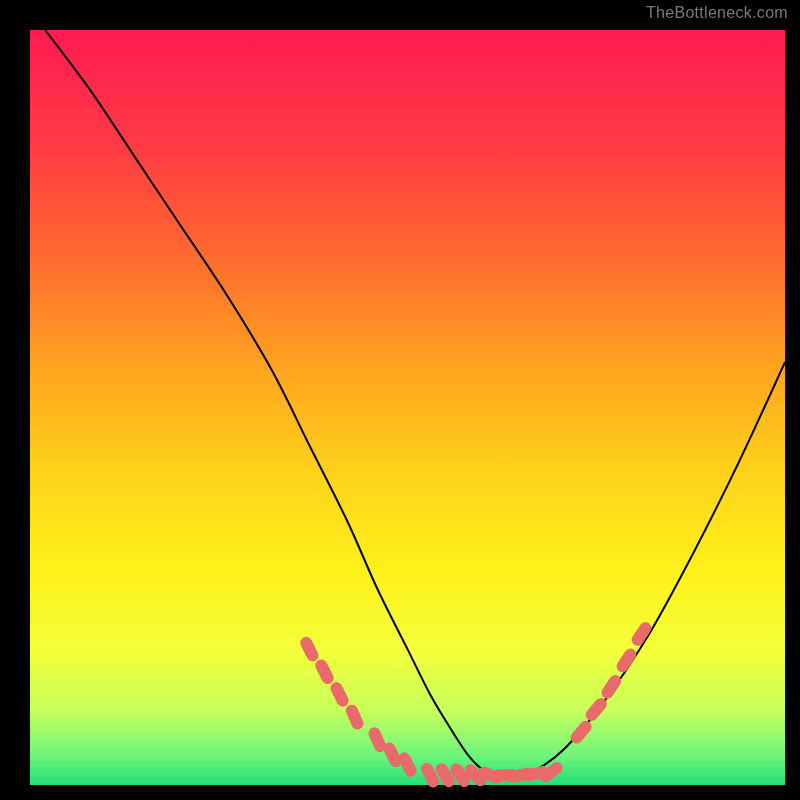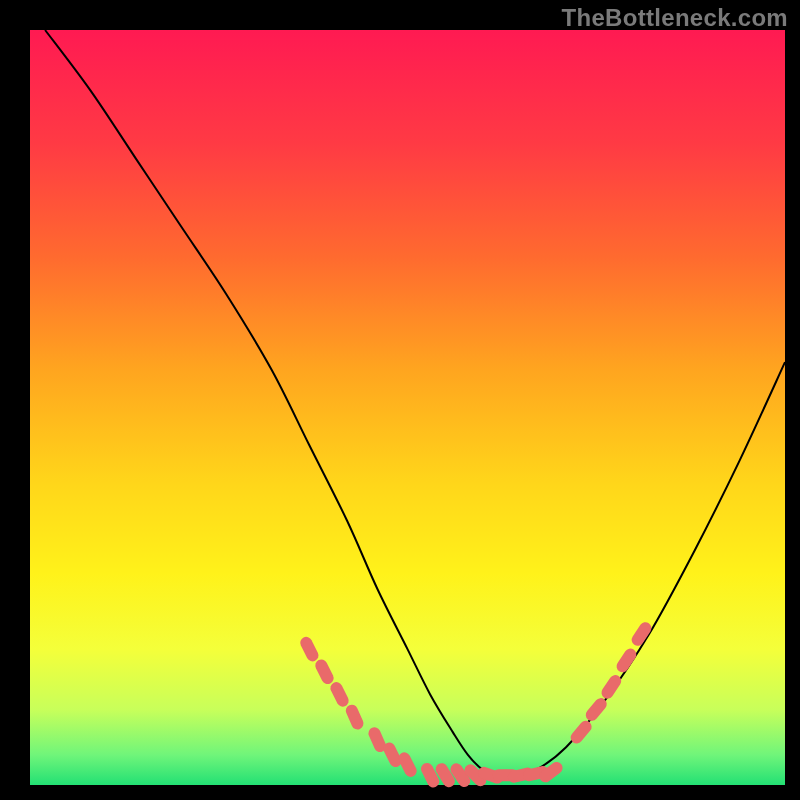--- a/index.html
+++ b/index.html
@@ -15,22 +15,22 @@
     position: relative;
     width: 800px;
     height: 800px;
     background: #000;
   }
   .watermark {
     position: absolute;
     top: 4px;
     right: 12px;
     color: #7a7a7a;
-    font-size: 24px;
-    font-weight: 700;
+    font-size: 16px;
+    font-weight: 400;
     letter-spacing: 0.3px;
     z-index: 10;
     user-select: none;
   }
   svg.plot {
     position: absolute;
     left: 0;
     top: 0;
     width: 800px;
     height: 800px;

